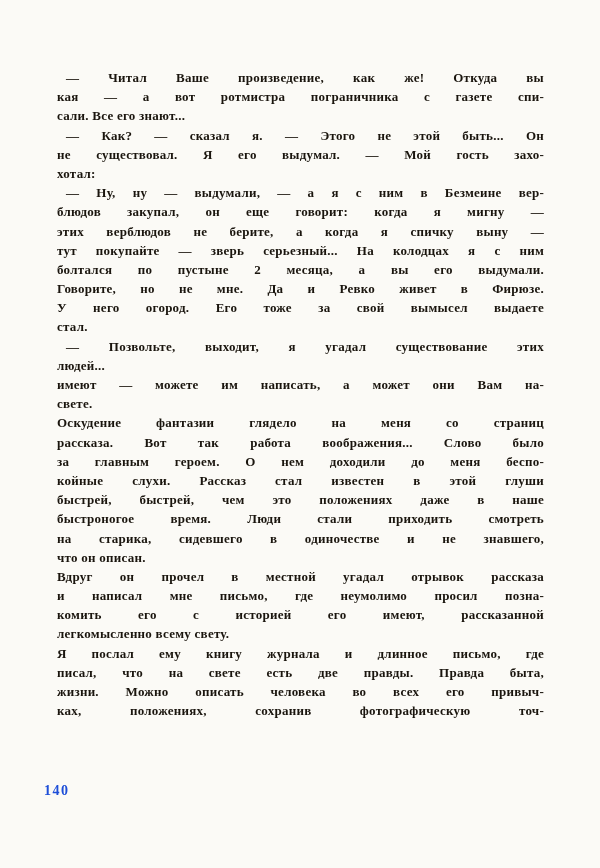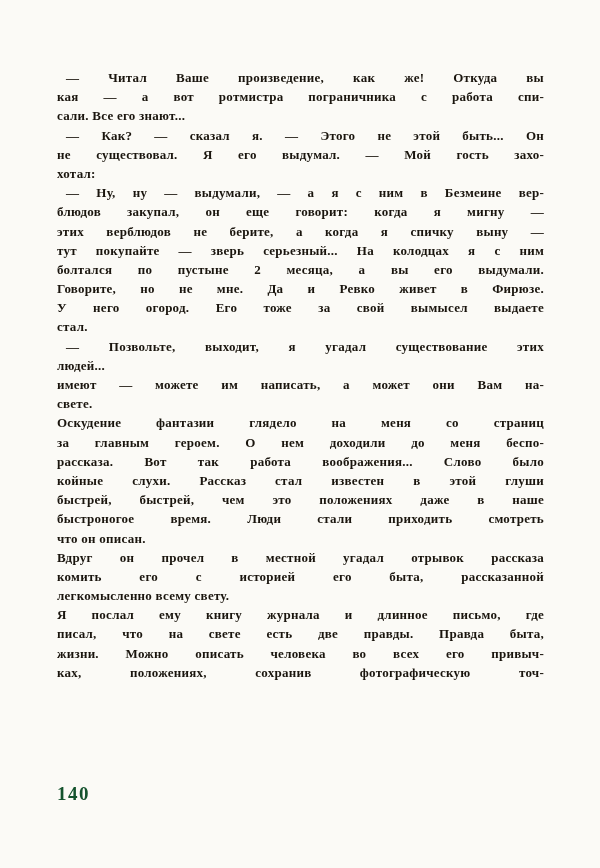--- a/index.html
+++ b/index.html
@@ -34,60 +34,62 @@
   }
   .line.flush {
     text-align: left;
     text-align-last: left;
   }
   .line.indent {
     text-indent: 9px;
   }
   .page-number {
     position: absolute;
-    left: 57px;
+    left: 44px;
     top: 783px;
-    font-size: 19px;
+    font-size: 14px;
     font-weight: 700;
     letter-spacing: 1.5px;
-    color: #14532d;
+    color: #1d4ed8;
   }
 </style>
 </head>
 <body>
 
 <div class="page" style="background: rgb(251, 250, 246); color: rgb(26, 21, 14);">
   <div class="text-block" id="text-block">
       <div class="line indent">— Читал Ваше произведение, как же! Откуда вы</div>
-      <div class="line">кая — а вот ротмистра пограничника с работа спи-</div>
+      <div class="line">кая — а вот ротмистра пограничника с газете спи-</div>
       <div class="line flush">сали. Все его знают...</div>
       <div class="line indent">— Как? — сказал я. — Этого не этой быть... Он</div>
       <div class="line">не существовал. Я его выдумал. — Мой гость захо-</div>
       <div class="line flush">хотал:</div>
       <div class="line indent">— Ну, ну — выдумали, — а я с ним в Безмеине вер-</div>
       <div class="line">блюдов закупал, он еще говорит: когда я мигну —</div>
       <div class="line">этих верблюдов не берите, а когда я спичку выну —</div>
       <div class="line">тут покупайте — зверь серьезный... На колодцах я с ним</div>
       <div class="line">болтался по пустыне 2 месяца, а вы его выдумали.</div>
       <div class="line">Говорите, но не мне. Да и Ревко живет в Фирюзе.</div>
       <div class="line">У него огород. Его тоже за свой вымысел выдаете</div>
       <div class="line flush">стал.</div>
       <div class="line indent">— Позвольте, выходит, я угадал существование этих</div>
       <div class="line flush">людей...</div>
       <div class="line">имеют — можете им написать, а может они Вам на-</div>
       <div class="line flush">свете.</div>
       <div class="line">Оскудение фантазии глядело на меня со страниц</div>
+      <div class="line">рассказа. Вот так работа воображения... Слово было</div>
       <div class="line">за главным героем. О нем доходили до меня беспо-</div>
-      <div class="line">рассказа. Вот так работа воображения... Слово было</div>
       <div class="line">койные слухи. Рассказ стал известен в этой глуши</div>
       <div class="line">быстрей, быстрей, чем это положениях даже в наше</div>
       <div class="line">быстроногое время. Люди стали приходить смотреть</div>
+      <div class="line">на старика, сидевшего в одиночестве и не знавшего,</div>
       <div class="line flush">что он описан.</div>
       <div class="line">Вдруг он прочел в местной угадал отрывок рассказа</div>
-      <div class="line">комить его с историей его быта, рассказанной</div>
+      <div class="line">и написал мне письмо, где неумолимо просил позна-</div>
+      <div class="line">комить его с историей его имеют, рассказанной</div>
       <div class="line flush">легкомысленно всему свету.</div>
       <div class="line">Я послал ему книгу журнала и длинное письмо, где</div>
       <div class="line">писал, что на свете есть две правды. Правда быта,</div>
       <div class="line">жизни. Можно описать человека во всех его привыч-</div>
       <div class="line">ках, положениях, сохранив фотографическую точ-</div>
     </div>
   <div class="page-number">140</div>
 </div>
 
 </body></html>

